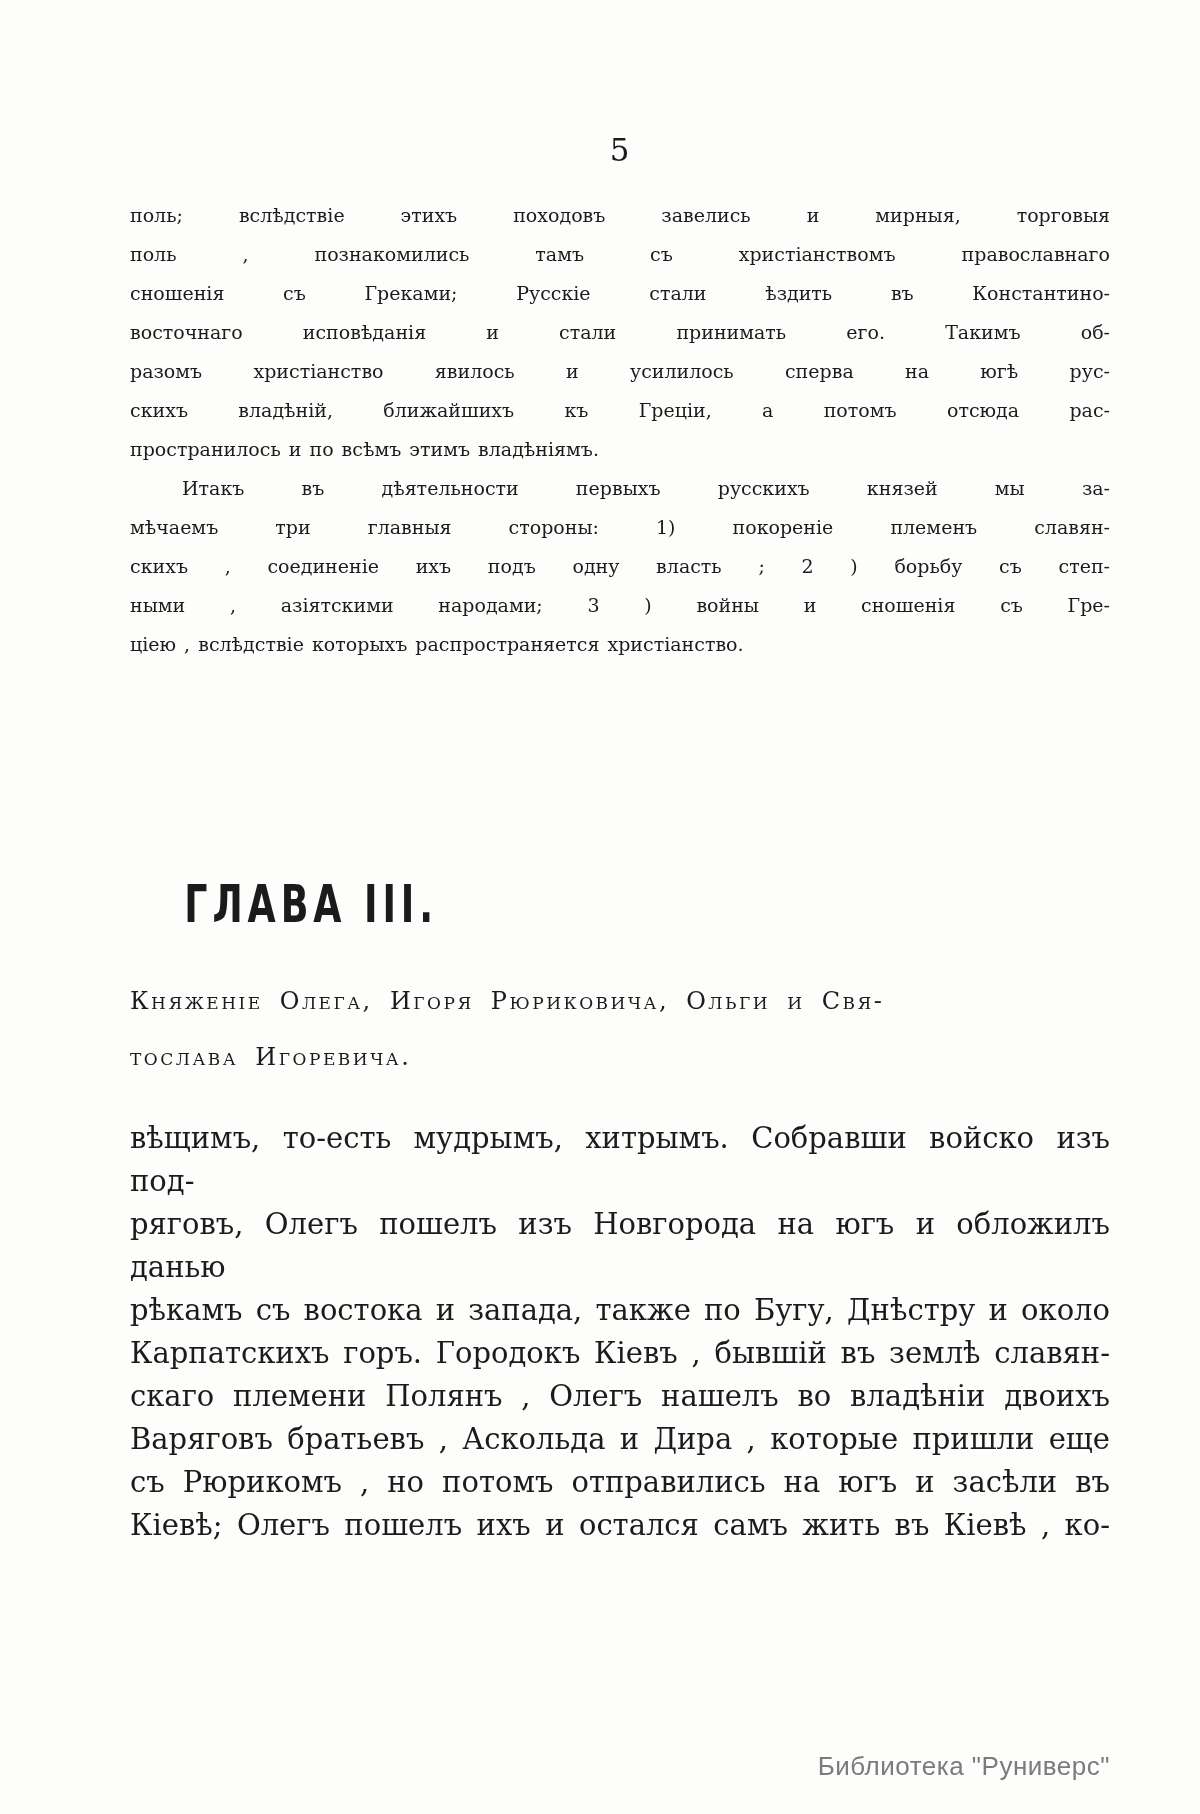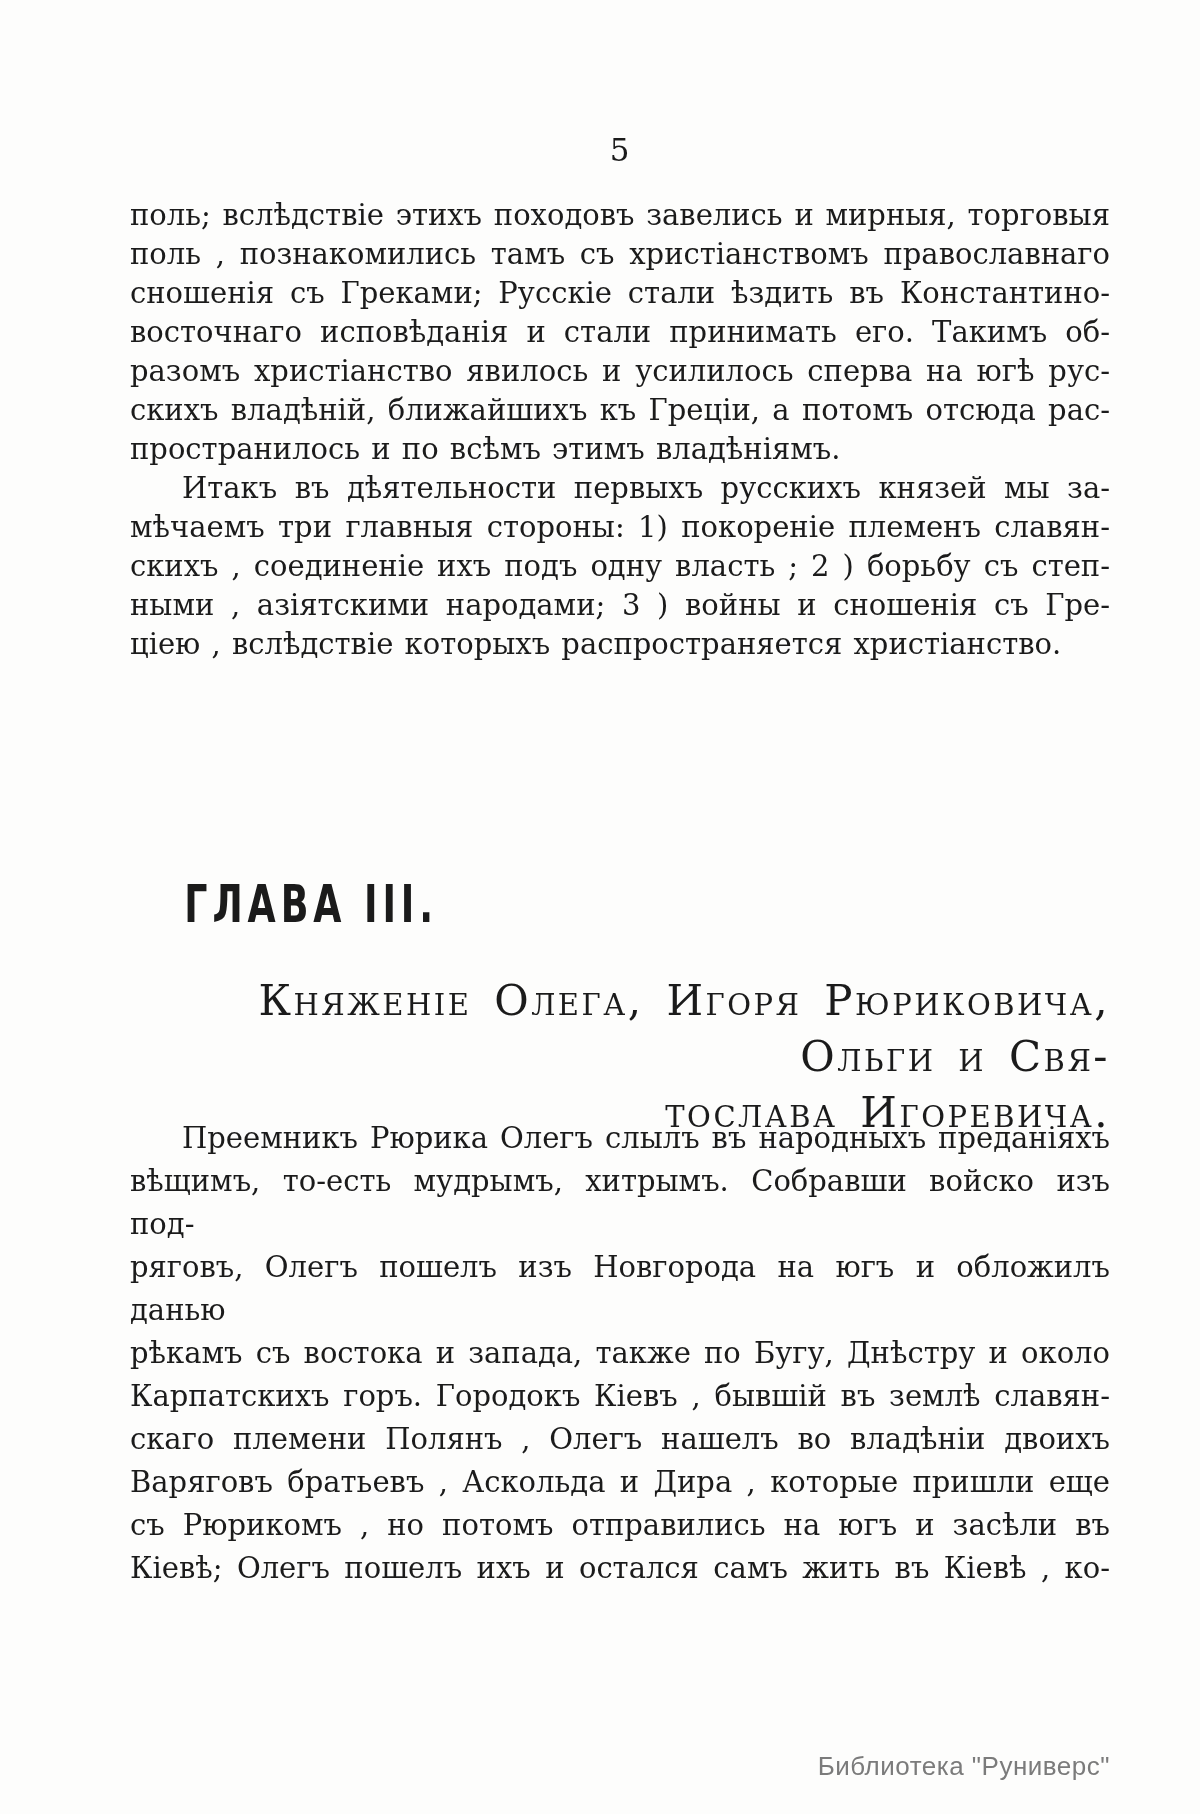--- a/index.html
+++ b/index.html
@@ -22,21 +22,21 @@
     width: 980px;
   }
   #page-number {
     top: 132px;
     text-align: center;
     font-size: 31px;
     letter-spacing: 1px;
   }
   #body-block-1 {
     top: 196px;
-    font-size: 29px;
+    font-size: 19px;
     line-height: 39px;
   }
   #body-block-2 {
     top: 1117px;
     font-size: 29px;
     line-height: 43px;
   }
   .line {
     text-align: justify;
     text-align-last: justify;
@@ -58,22 +58,22 @@
     font-weight: bold;
     font-size: 52px;
     letter-spacing: 7px;
     line-height: 48px;
     transform: scaleX(0.70);
     transform-origin: center top;
     white-space: nowrap;
   }
   #chapter-subtitle {
     top: 973px;
-    text-align: right;
-    font-size: 42px;
+    text-align: left;
+    font-size: 24px;
     line-height: 56px;
     font-variant: small-caps;
     letter-spacing: 2.5px;
     word-spacing: 7px;
   }
   #watermark {
     position: absolute;
     top: 1751px;
     right: 90px;
     font-family: "Liberation Sans", sans-serif;
@@ -107,21 +107,20 @@
   <div id="chapter-heading" class="textblock">
     <span class="chapter-title-inner">ГЛАВА III.</span>
   </div>
 
   <div id="chapter-subtitle" class="textblock">
     <div>Княженіе Олега, Игоря Рюриковича, Ольги и Свя-</div>
     <div>тослава Игоревича.</div>
   </div>
 
   <div id="body-block-2" class="textblock">
-      <div class="line indent">Преемникъ  Рюрика  Олегъ  слылъ  въ  народныхъ  преданіяхъ</div>
       <div class="line">вѣщимъ, то-есть мудрымъ,  хитрымъ.  Собравши  войско  изъ  под-</div>
       <div class="line">ряговъ,  Олегъ  пошелъ  изъ  Новгорода  на югъ и обложилъ  данью</div>
       <div class="line">рѣкамъ  съ  востока  и  запада,  также  по  Бугу,  Днѣстру  и около</div>
       <div class="line">Карпатскихъ горъ.  Городокъ  Кіевъ ,  бывшій  въ  землѣ  славян-</div>
       <div class="line">скаго  племени  Полянъ ,  Олегъ  нашелъ  во  владѣніи  двоихъ</div>
       <div class="line">Варяговъ  братьевъ ,  Аскольда  и  Дира ,  которые  пришли  еще</div>
       <div class="line">съ  Рюрикомъ ,  но  потомъ  отправились  на  югъ  и  засѣли  въ</div>
       <div class="line">Кіевѣ;   Олегъ  пошелъ  ихъ  и  остался  самъ  жить  въ  Кіевѣ ,  ко-</div>
     </div>
 

